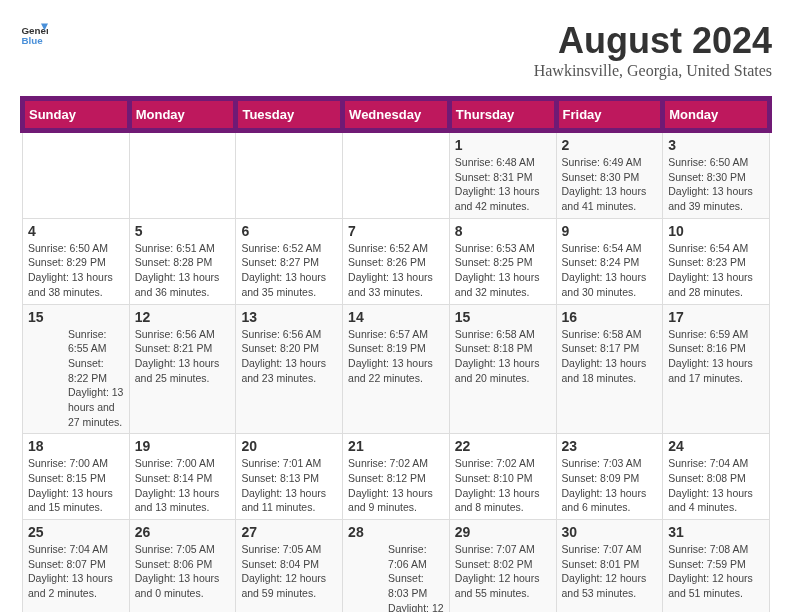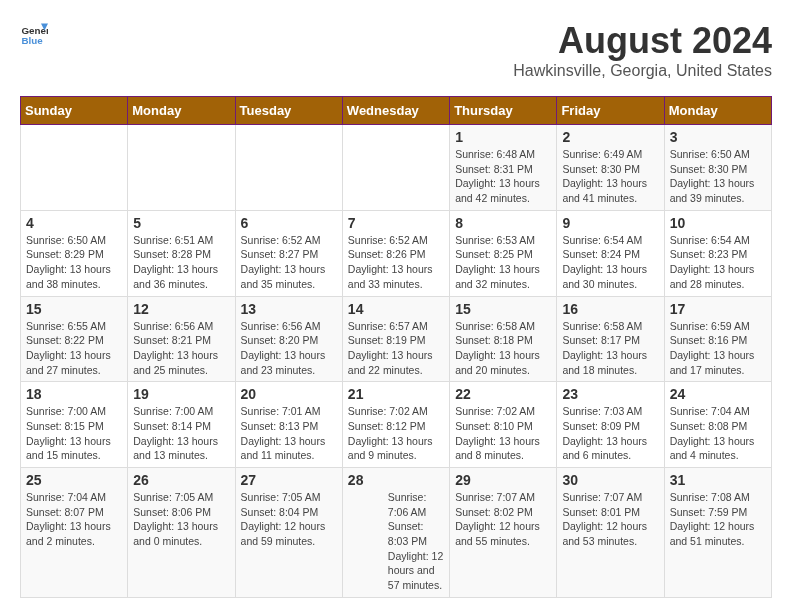--- a/index.html
+++ b/index.html
@@ -29,34 +29,35 @@
       text-align: right;
     }
     .main-title {
       font-size: 36px;
       font-weight: bold;
       color: #333;
     }
     .subtitle {
       font-size: 16px;
       color: #555;
+      font-family: Liberation Serif, serif;
     }
     table {
       width: 100%;
       border-collapse: collapse;
       table-layout: fixed;
     }
     thead th {
-      background: #a16207;
+      background: #be185d;
       color: #fff;
       font-size: 13px;
       font-weight: bold;
       padding: 6px 4px;
       text-align: left;
-      border: 1px solid #701a75;
+      border: 5px solid #701a75;
     }
     tbody td {
       vertical-align: top;
       padding: 4px 5px;
       font-size: 11px;
       color: #333;
       border: 1px solid #ddd;
       height: 80px;
     }
     tbody tr:nth-child(odd) td {
@@ -175,21 +176,21 @@
         <td>
           <span class="cell-date">10</span>
           <div class="cell-info" style="white-space: pre-line;">Sunrise: 6:54 AM
 Sunset: 8:23 PM
 Daylight: 13 hours and 28 minutes.</div>
         </td>
       </tr>
       <tr>
         <td>
           <span class="cell-date">15</span>
-          <div class="cell-info" style="white-space: pre-line;">Sunrise: 6:55 AM
+          <div class="cell-info" style="white-space: pre-line; margin-left: 40px;">Sunrise: 6:55 AM
 Sunset: 8:22 PM
 Daylight: 13 hours and 27 minutes.</div>
         </td>
         <td>
           <span class="cell-date">12</span>
           <div class="cell-info" style="white-space: pre-line;">Sunrise: 6:56 AM
 Sunset: 8:21 PM
 Daylight: 13 hours and 25 minutes.</div>
         </td>
         <td>

